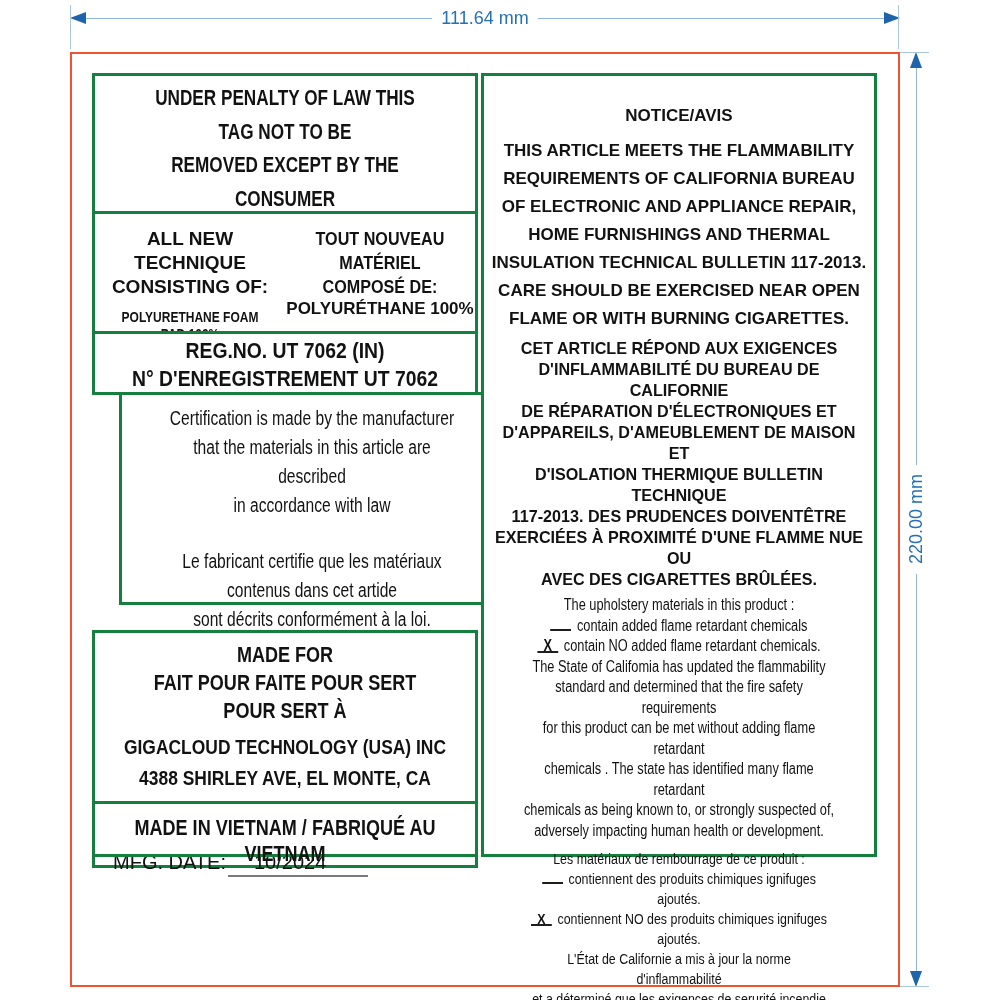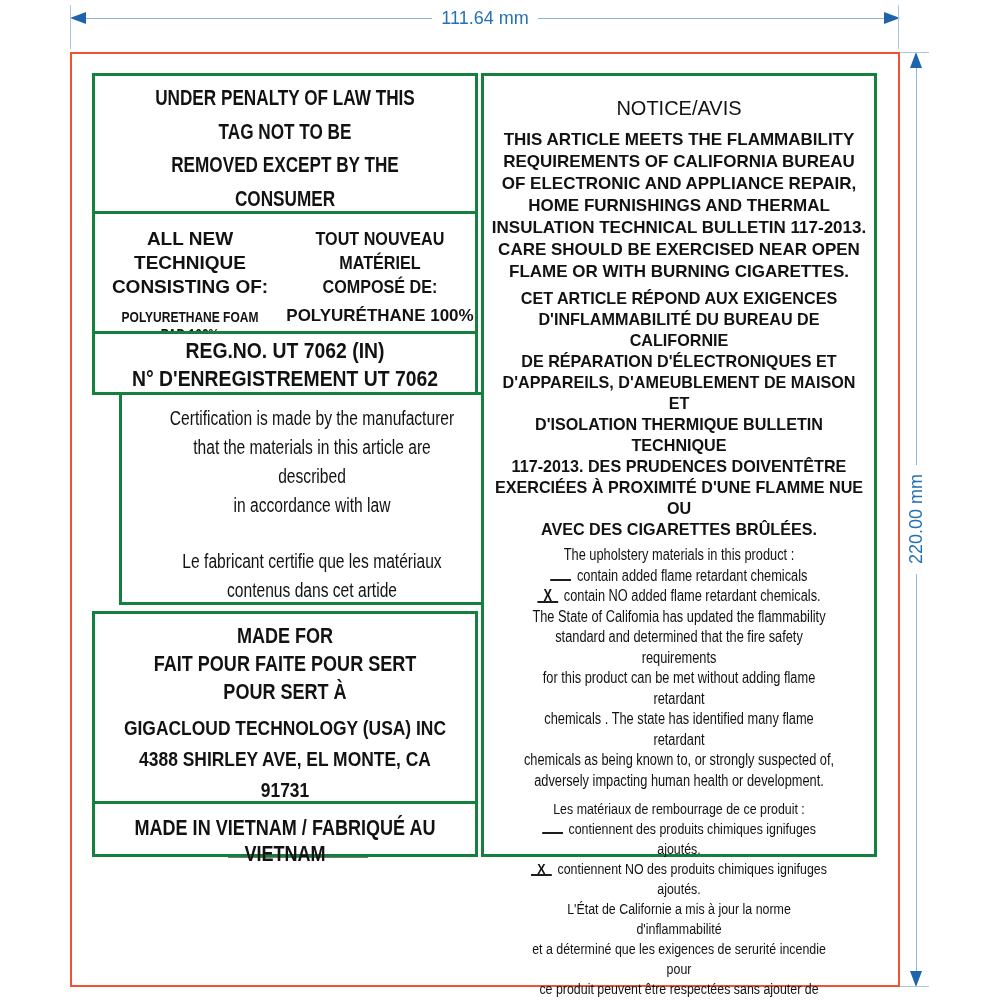--- a/index.html
+++ b/index.html
@@ -36,47 +36,47 @@
   .c80 { transform: scaleX(.80); transform-origin: center top; }
   .c82 { transform: scaleX(.82); transform-origin: center top; }
   .c85 { transform: scaleX(.85); transform-origin: center top; }
   .c88 { transform: scaleX(.88); transform-origin: center top; }
   .c95 { transform: scaleX(.95); transform-origin: center top; }
 
   .boxA1 { left: 92px; top: 73px;  width: 386px; height: 141px; }
   .boxA2 { left: 92px; top: 211px; width: 386px; height: 123px; }
   .boxB  { left: 92px; top: 331px; width: 386px; height: 64px;  }
   .boxC  { left: 92px; top: 392px; width: 386px; height: 213px; margin-left: 27px; }
-  .boxD  { left: 92px; top: 611px; width: 386px; height: 238px; }
+  .boxD  { left: 92px; top: 630px; width: 386px; height: 238px; }
   .boxE  { left: 92px; top: 801px; width: 386px; height: 56px;  }
   .boxR  { left: 481px; top: 73px; width: 396px; height: 784px; }
   .boxF  { left: 91px; top: 869px; width: 786px; height: 96px;  }
 
   .penalty { font-size: 22px; line-height: 33.5px; font-weight: bold; padding-top: 5px; letter-spacing: 0; }
 
   .mat-cols { display: flex; padding-top: 13px; }
   .mat-col { flex: 1; }
   .mat-head { font-size: 19px; line-height: 24px; font-weight: bold; }
   .mat-val-en { font-size: 15px; font-weight: bold; margin-top: 9px; }
-  .mat-val-fr { font-size: 17px; font-weight: bold; margin-top: 7px; }
+  .mat-val-fr { font-size: 17px; font-weight: bold; }
 
   .reg { font-size: 22px; line-height: 28px; font-weight: bold; padding-top: 3px; }
 
   .cert { font-size: 19.5px; line-height: 29px; padding-top: 9px; }
   .cert .p2 { margin-top: 27px; }
 
   .madefor { font-size: 22px; line-height: 28px; font-weight: bold; padding-top: 8px; }
   .company { font-size: 20.5px; line-height: 31px; font-weight: bold; margin-top: 6px; }
   .mfg-row { text-align: left; font-size: 20px; margin: 27px 0 0 18px; }
   .mfg-val { display: inline-block; border-bottom: 2px solid #7a7a7a; padding: 0 42px 1px 26px; margin-left: 2px; }
 
   .origin { font-size: 22px; font-weight: bold; padding-top: 11px; }
 
-  .notice-title { font-size: 20px; line-height: 32px; font-weight: normal; padding-top: 16px; }
-  .nb-en { font-size: 17px; line-height: 22px; font-weight: bold; margin-top: 5px; }
+  .notice-title { font-size: 17px; line-height: 32px; font-weight: bold; padding-top: 24px; }
+  .nb-en { font-size: 17px; line-height: 28px; font-weight: bold; margin-top: 5px; }
   .nb-fr { font-size: 17px; line-height: 21px; font-weight: bold; margin-top: 5px; }
   .uph  { font-size: 16px;   line-height: 20.5px; margin-top: 5px; }
   .remb { font-size: 15.5px; line-height: 20px;   margin-top: 8px; }
   .opt-blank { display: inline-block; width: 26px; height: 15px; border-bottom: 2px solid #1d1d1b;
                margin-right: 7px; vertical-align: baseline; text-align: center; font-weight: bold; line-height: 15px; }
 
   .footer-text { font-size: 22px; line-height: 29px; font-weight: bold; padding-top: 3px; }
 </style>
 </head>
 <body>

